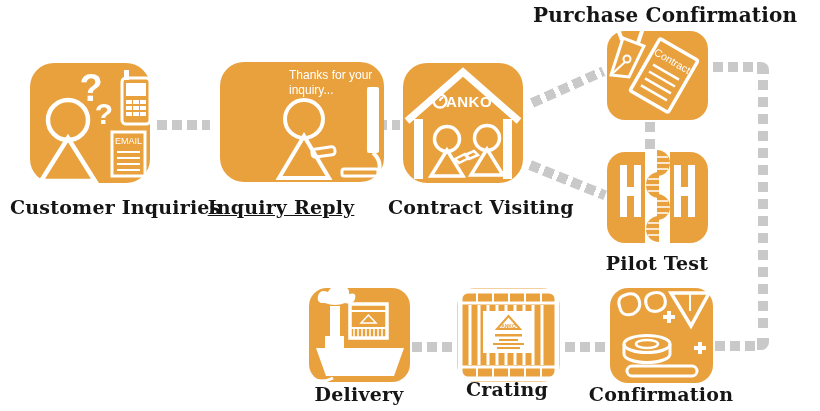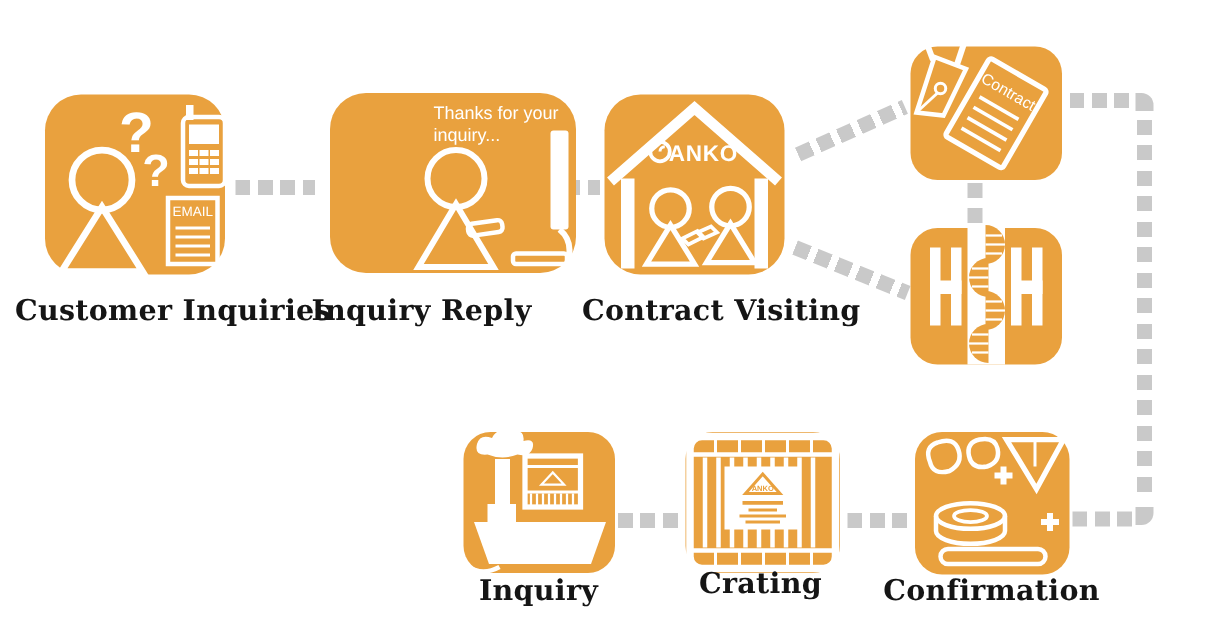--- a/index.html
+++ b/index.html
@@ -94,21 +94,21 @@
       <g transform="rotate(-8 59 90)">
         <rect x="48" y="86" width="23" height="8" rx="3" stroke="currentColor" stroke-width="3" fill="none"></rect>
       </g>
       <rect x="78" y="107" width="36" height="7" rx="2" stroke="currentColor" stroke-width="3" fill="none"></rect>
       <g>
         <rect x="103" y="25" width="12" height="66" rx="2" fill="currentColor"></rect>
         <path d="M109 91 Q119 99 114 114" stroke="currentColor" stroke-width="4" fill="none"></path>
       </g>
     </svg>
   </div>
-  <div class="lbl" style="left:206px;top:196px;width:150px;">Inquiry Reply</div>
+  <div class="lbl" style="left:206px;top:196px;width:150px;text-decoration:underline;">Inquiry Reply</div>
 
   <div class="tile r24" style="left:403px;top:63px;width:120px;height:120px;">
     <svg viewBox="0 0 120 120">
       <g>
         <path d="M4 58 L60 9 L116 58" stroke="currentColor" stroke-width="7" fill="none"></path>
         <rect x="11" y="56" width="9" height="60" fill="currentColor"></rect>
         <rect x="100" y="56" width="9" height="60" fill="currentColor"></rect>
       </g>
       <g>
         <circle cx="37" cy="38" r="6.5" stroke="currentColor" stroke-width="2.5" fill="none"></circle>
@@ -120,20 +120,21 @@
         <path d="M44 87 L28 113 L60 113 Z"></path>
         <circle cx="84" cy="75" r="12.5"></circle>
         <path d="M84 86 L68 112 L100 112 Z"></path>
         <path d="M52 96 L62 91 L66 95 L56 100 Z" stroke-width="2.5"></path>
         <path d="M62 92 L71 88 L75 92 L66 96 Z" stroke-width="2.5"></path>
       </g>
     </svg>
   </div>
   <div class="lbl" style="left:388px;top:196px;width:150px;">Contract Visiting</div>
 
+  <div class="lbl" style="left:533px;top:3px;width:250px;font-size:20px;">Purchase Confirmation</div>
   <div class="tile r18" style="left:607px;top:31px;width:101px;height:89px;">
     <svg viewBox="0 0 101 89">
       <g transform="rotate(30 55 48)">
         <rect x="33" y="14" width="44" height="60" rx="2" stroke="currentColor" stroke-width="3.5" fill="none"></rect>
         <text x="55" y="31" font-size="10.5" fill="currentColor" text-anchor="middle">Contract</text>
         <g stroke="currentColor" stroke-width="2.5">
           <path d="M40 40 H70"></path>
             <path d="M40 48 H70"></path>
             <path d="M40 56 H70"></path>
             <path d="M40 64 H70"></path>
@@ -175,20 +176,21 @@
           <path d="M50 49 H61"></path>
             <path d="M50 55 H63"></path>
             <path d="M50 61 H61"></path>
           <path d="M41 71 H52"></path>
             <path d="M39 77 H52"></path>
             <path d="M41 83 H52"></path>
         </g>
       </g>
     </svg>
   </div>
+  <div class="lbl" style="left:582px;top:252px;width:150px;">Pilot Test</div>
 
   <div class="tile r18" style="left:610px;top:288px;width:103px;height:95px;">
     <svg viewBox="0 0 103 95">
       <g stroke="currentColor" fill="none">
         <path d="M10 20 Q6 10 15 7 Q26 3 29 12 Q32 21 23 26 Q12 29 10 20 Z" stroke-width="3"></path>
         <path d="M36 16 Q34 7 43 5 Q53 3 55 11 Q57 20 48 23 Q38 25 36 16 Z" stroke-width="3"></path>
         <path d="M53 29 H65 M59 23 V35" stroke-width="4"></path>
         <g>
           <path d="M61 5 L99 5 L81 38 Z" stroke-width="3.5"></path>
           <path d="M80 5 V23" stroke-width="2"></path>
@@ -245,15 +247,15 @@
         <rect x="41" y="16" width="37" height="34" stroke-width="3.5"></rect>
         <path d="M41 23 H78" stroke-width="2"></path>
         <path d="M41 40 H78" stroke-width="2"></path>
         <path d="M59.5 27 L52 35 L67 35 Z" stroke-width="1.5"></path>
         <path d="M45 41 V49 M49 41 V49 M53 41 V49 M57 41 V49 M61 41 V49 M65 41 V49 M69 41 V49 M73 41 V49" stroke-width="1.5"></path>
       </g>
       <path d="M7 60 L95 60 L85 88 L17 88 Z" fill="currentColor"></path>
       <path d="M3 90 Q13 96 24 90" stroke="currentColor" stroke-width="3" fill="none"></path>
     </svg>
   </div>
-  <div class="lbl" style="left:284px;top:383px;width:150px;">Inquiry</div>
+  <div class="lbl" style="left:284px;top:383px;width:150px;">Delivery</div>
 
 </div>
 
 </body></html>

